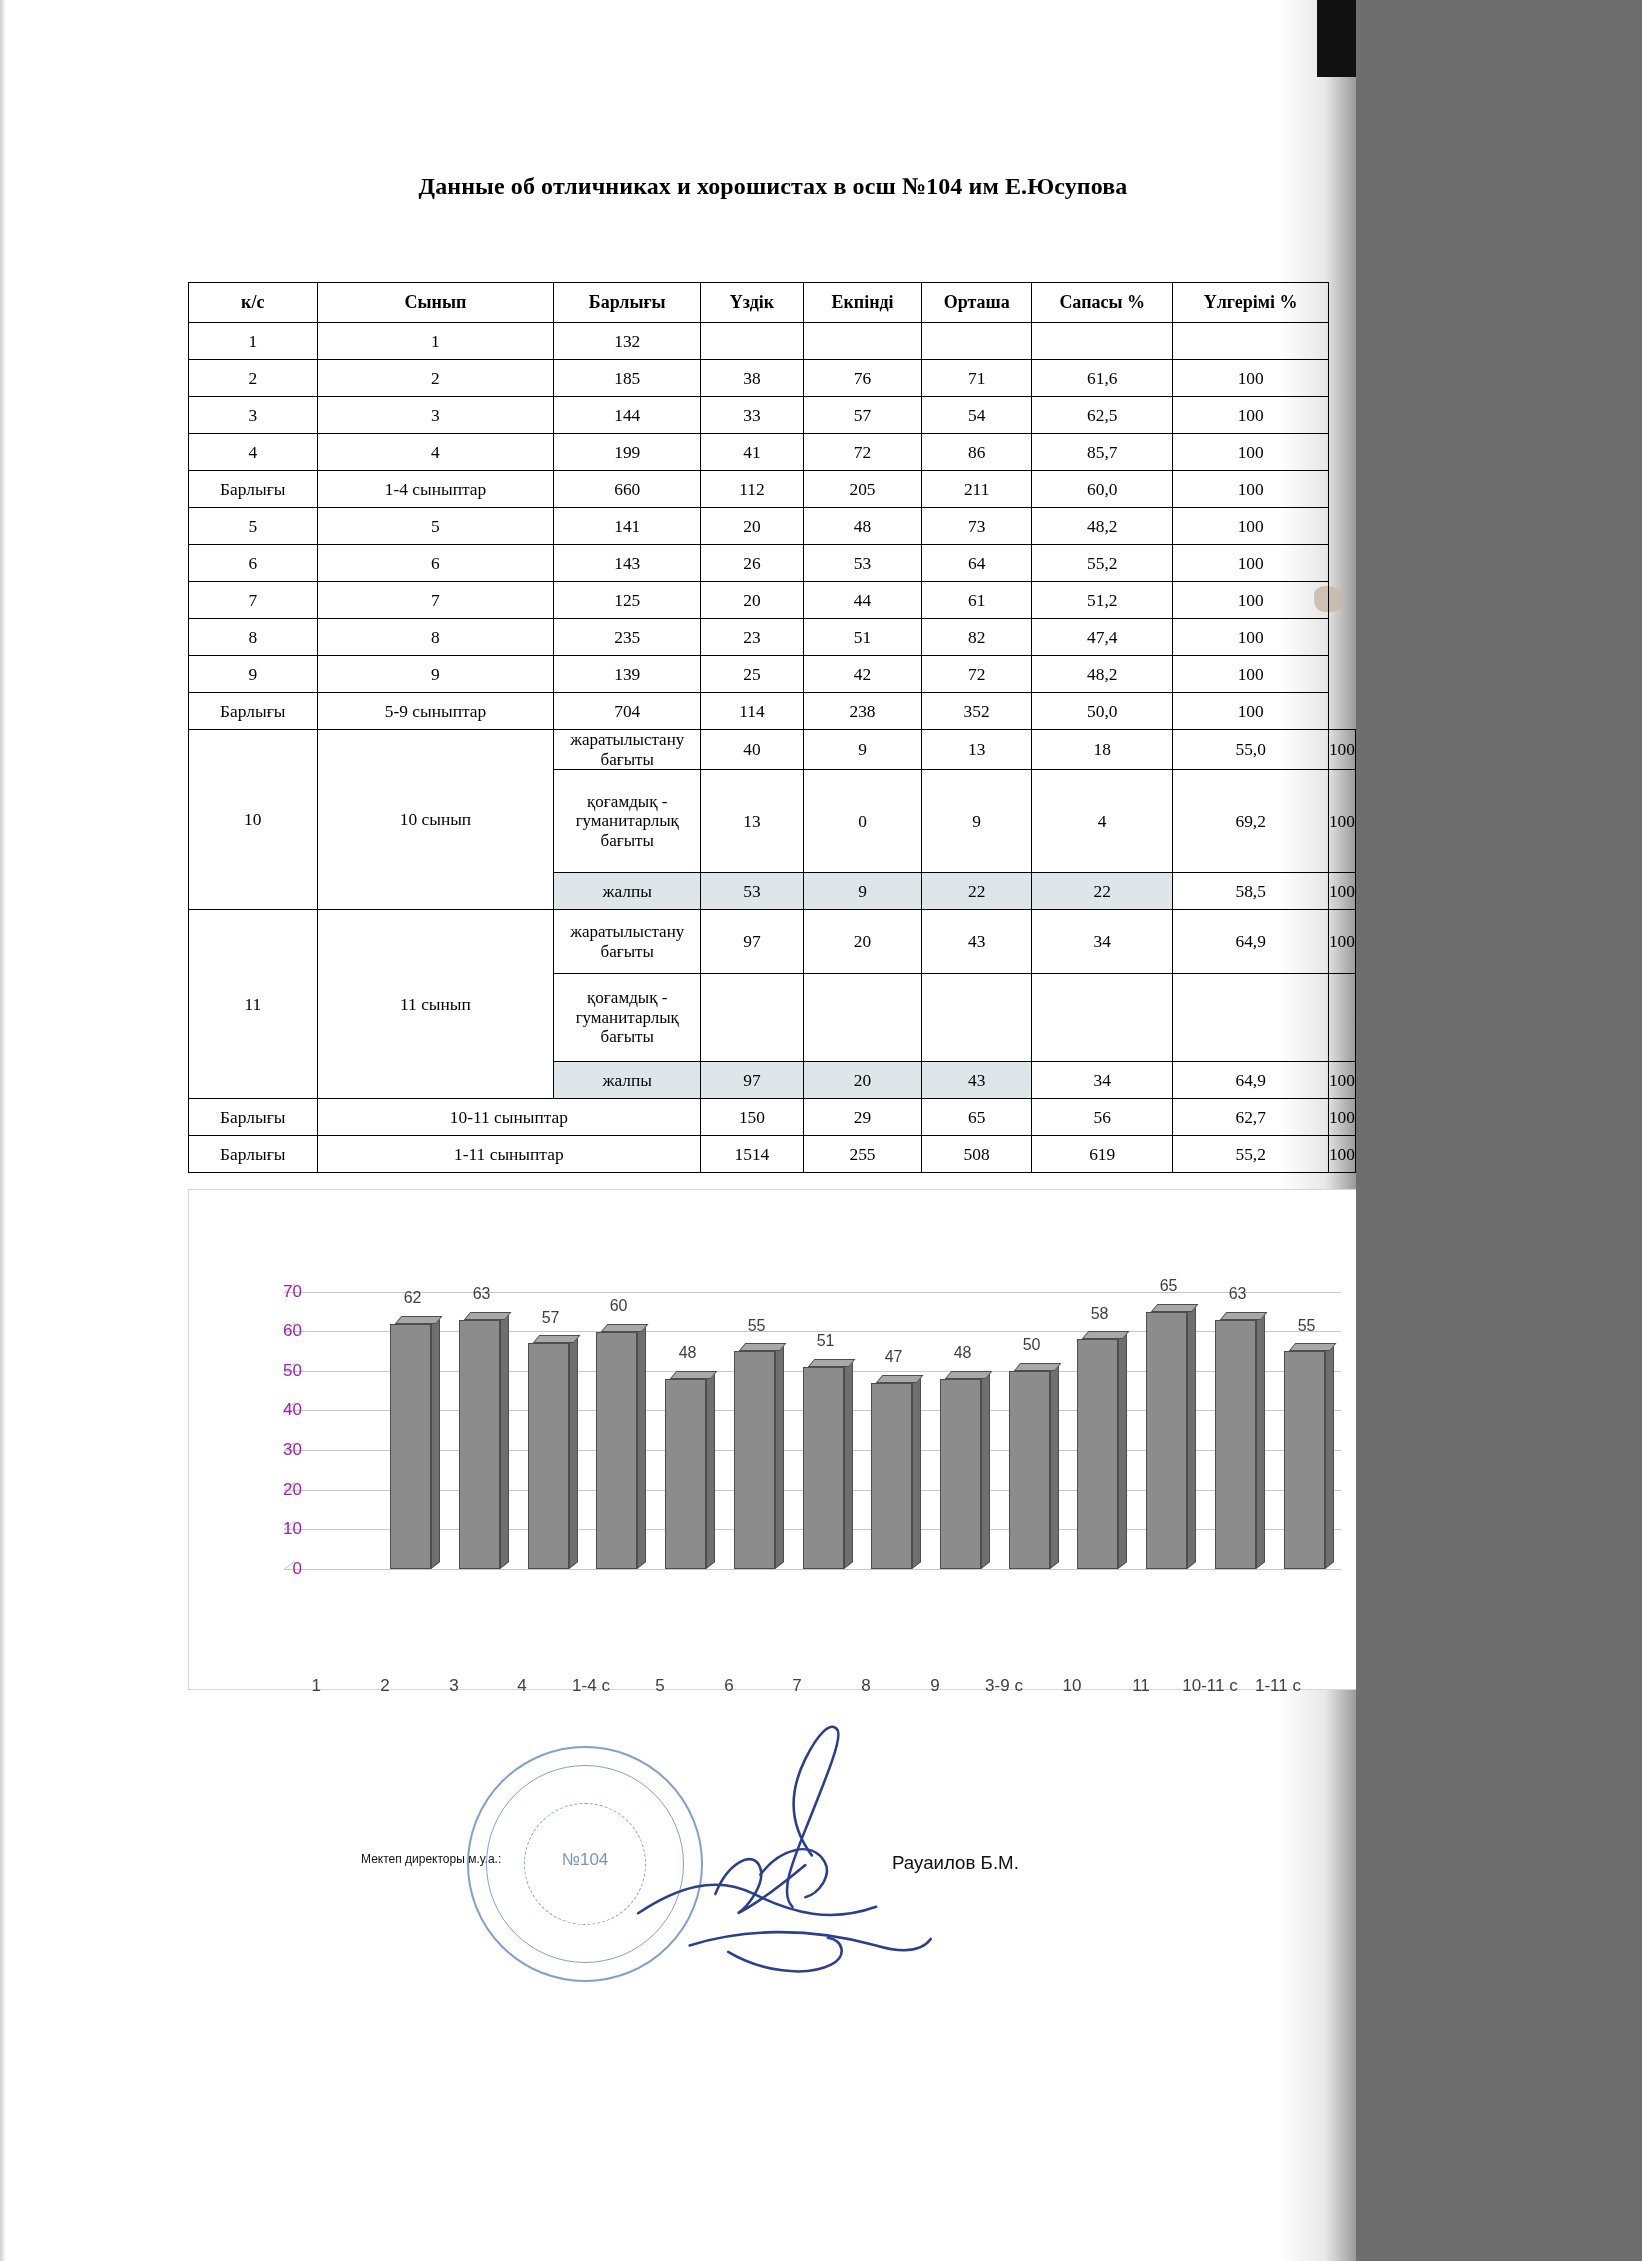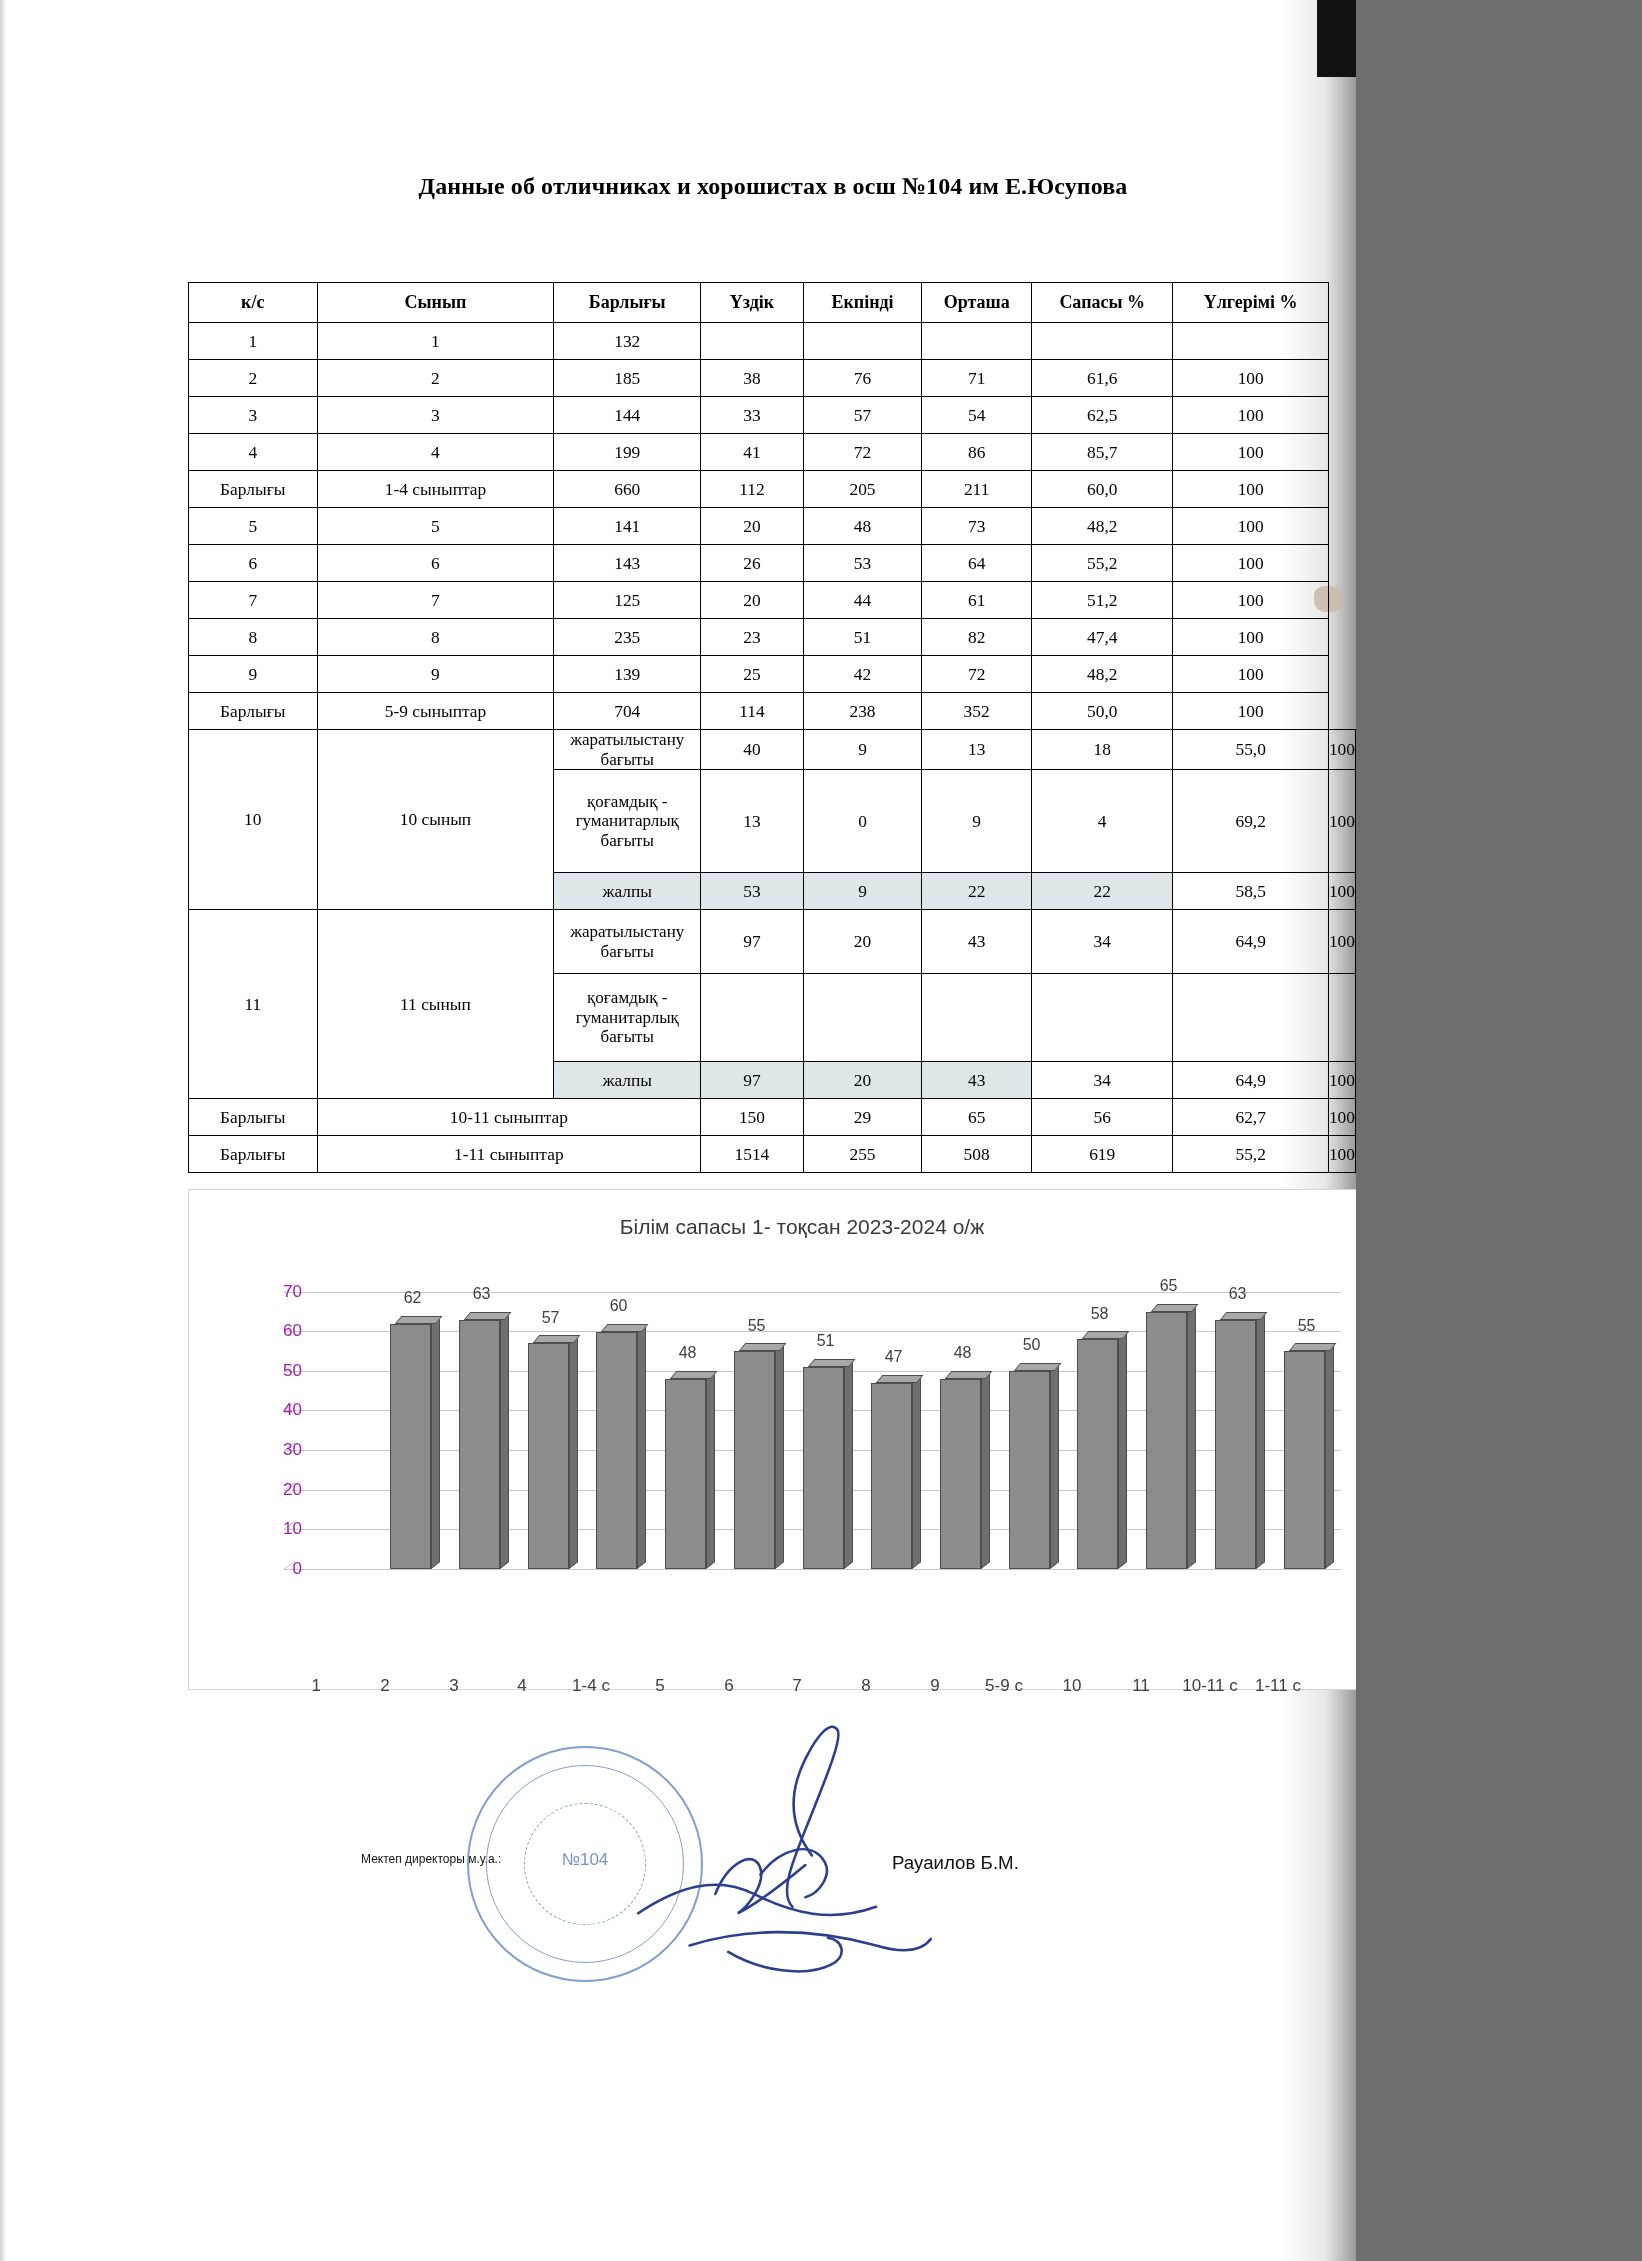--- a/index.html
+++ b/index.html
@@ -497,21 +497,20 @@
         <td>255</td>
         <td>508</td>
         <td>619</td>
         <td>55,2</td>
         <td>100</td>
       </tr>
     </tbody>
   </table>
 
   <div class="chart-box">
-    <div class="chart-title">Білім сапасы 1- тоқсан 2023-2024 о/ж</div>
     <div class="plot" id="plot">
         <div class="grid-line" style="top: 303px;"></div>
         <div class="grid-riser" style="top: 303px; left: 0px;"></div>
         <div class="ylabel" style="top: 303px;">0</div>
         <div class="grid-line" style="top: 263px;"></div>
         <div class="grid-riser" style="top: 263px; left: 0px;"></div>
         <div class="ylabel" style="top: 263px;">10</div>
         <div class="grid-line" style="top: 224px;"></div>
         <div class="grid-riser" style="top: 224px; left: 0px;"></div>
         <div class="ylabel" style="top: 224px;">20</div>
@@ -619,21 +618,21 @@
         <div class="xlabel" style="left: -9.7px;">1</div>
         <div class="xlabel" style="left: 59px;">2</div>
         <div class="xlabel" style="left: 128px;">3</div>
         <div class="xlabel" style="left: 196px;">4</div>
         <div class="xlabel" style="left: 265px;">1-4 с</div>
         <div class="xlabel" style="left: 334px;">5</div>
         <div class="xlabel" style="left: 403px;">6</div>
         <div class="xlabel" style="left: 471px;">7</div>
         <div class="xlabel" style="left: 540px;">8</div>
         <div class="xlabel" style="left: 609px;">9</div>
-        <div class="xlabel" style="left: 678px;">5-9 с</div>
+        <div class="xlabel" style="left: 678px;">3-9 с</div>
         <div class="xlabel" style="left: 746px;">10</div>
         <div class="xlabel" style="left: 815px;">11</div>
         <div class="xlabel" style="left: 884px;">10-11 с</div>
         <div class="xlabel" style="left: 952px;">1-11 с</div>
       </div>
   </div>
 
   <div class="sign-line">Мектеп директоры м.у.а.:</div>
   <div class="sign-name">Рауаилов Б.М.</div>
 

